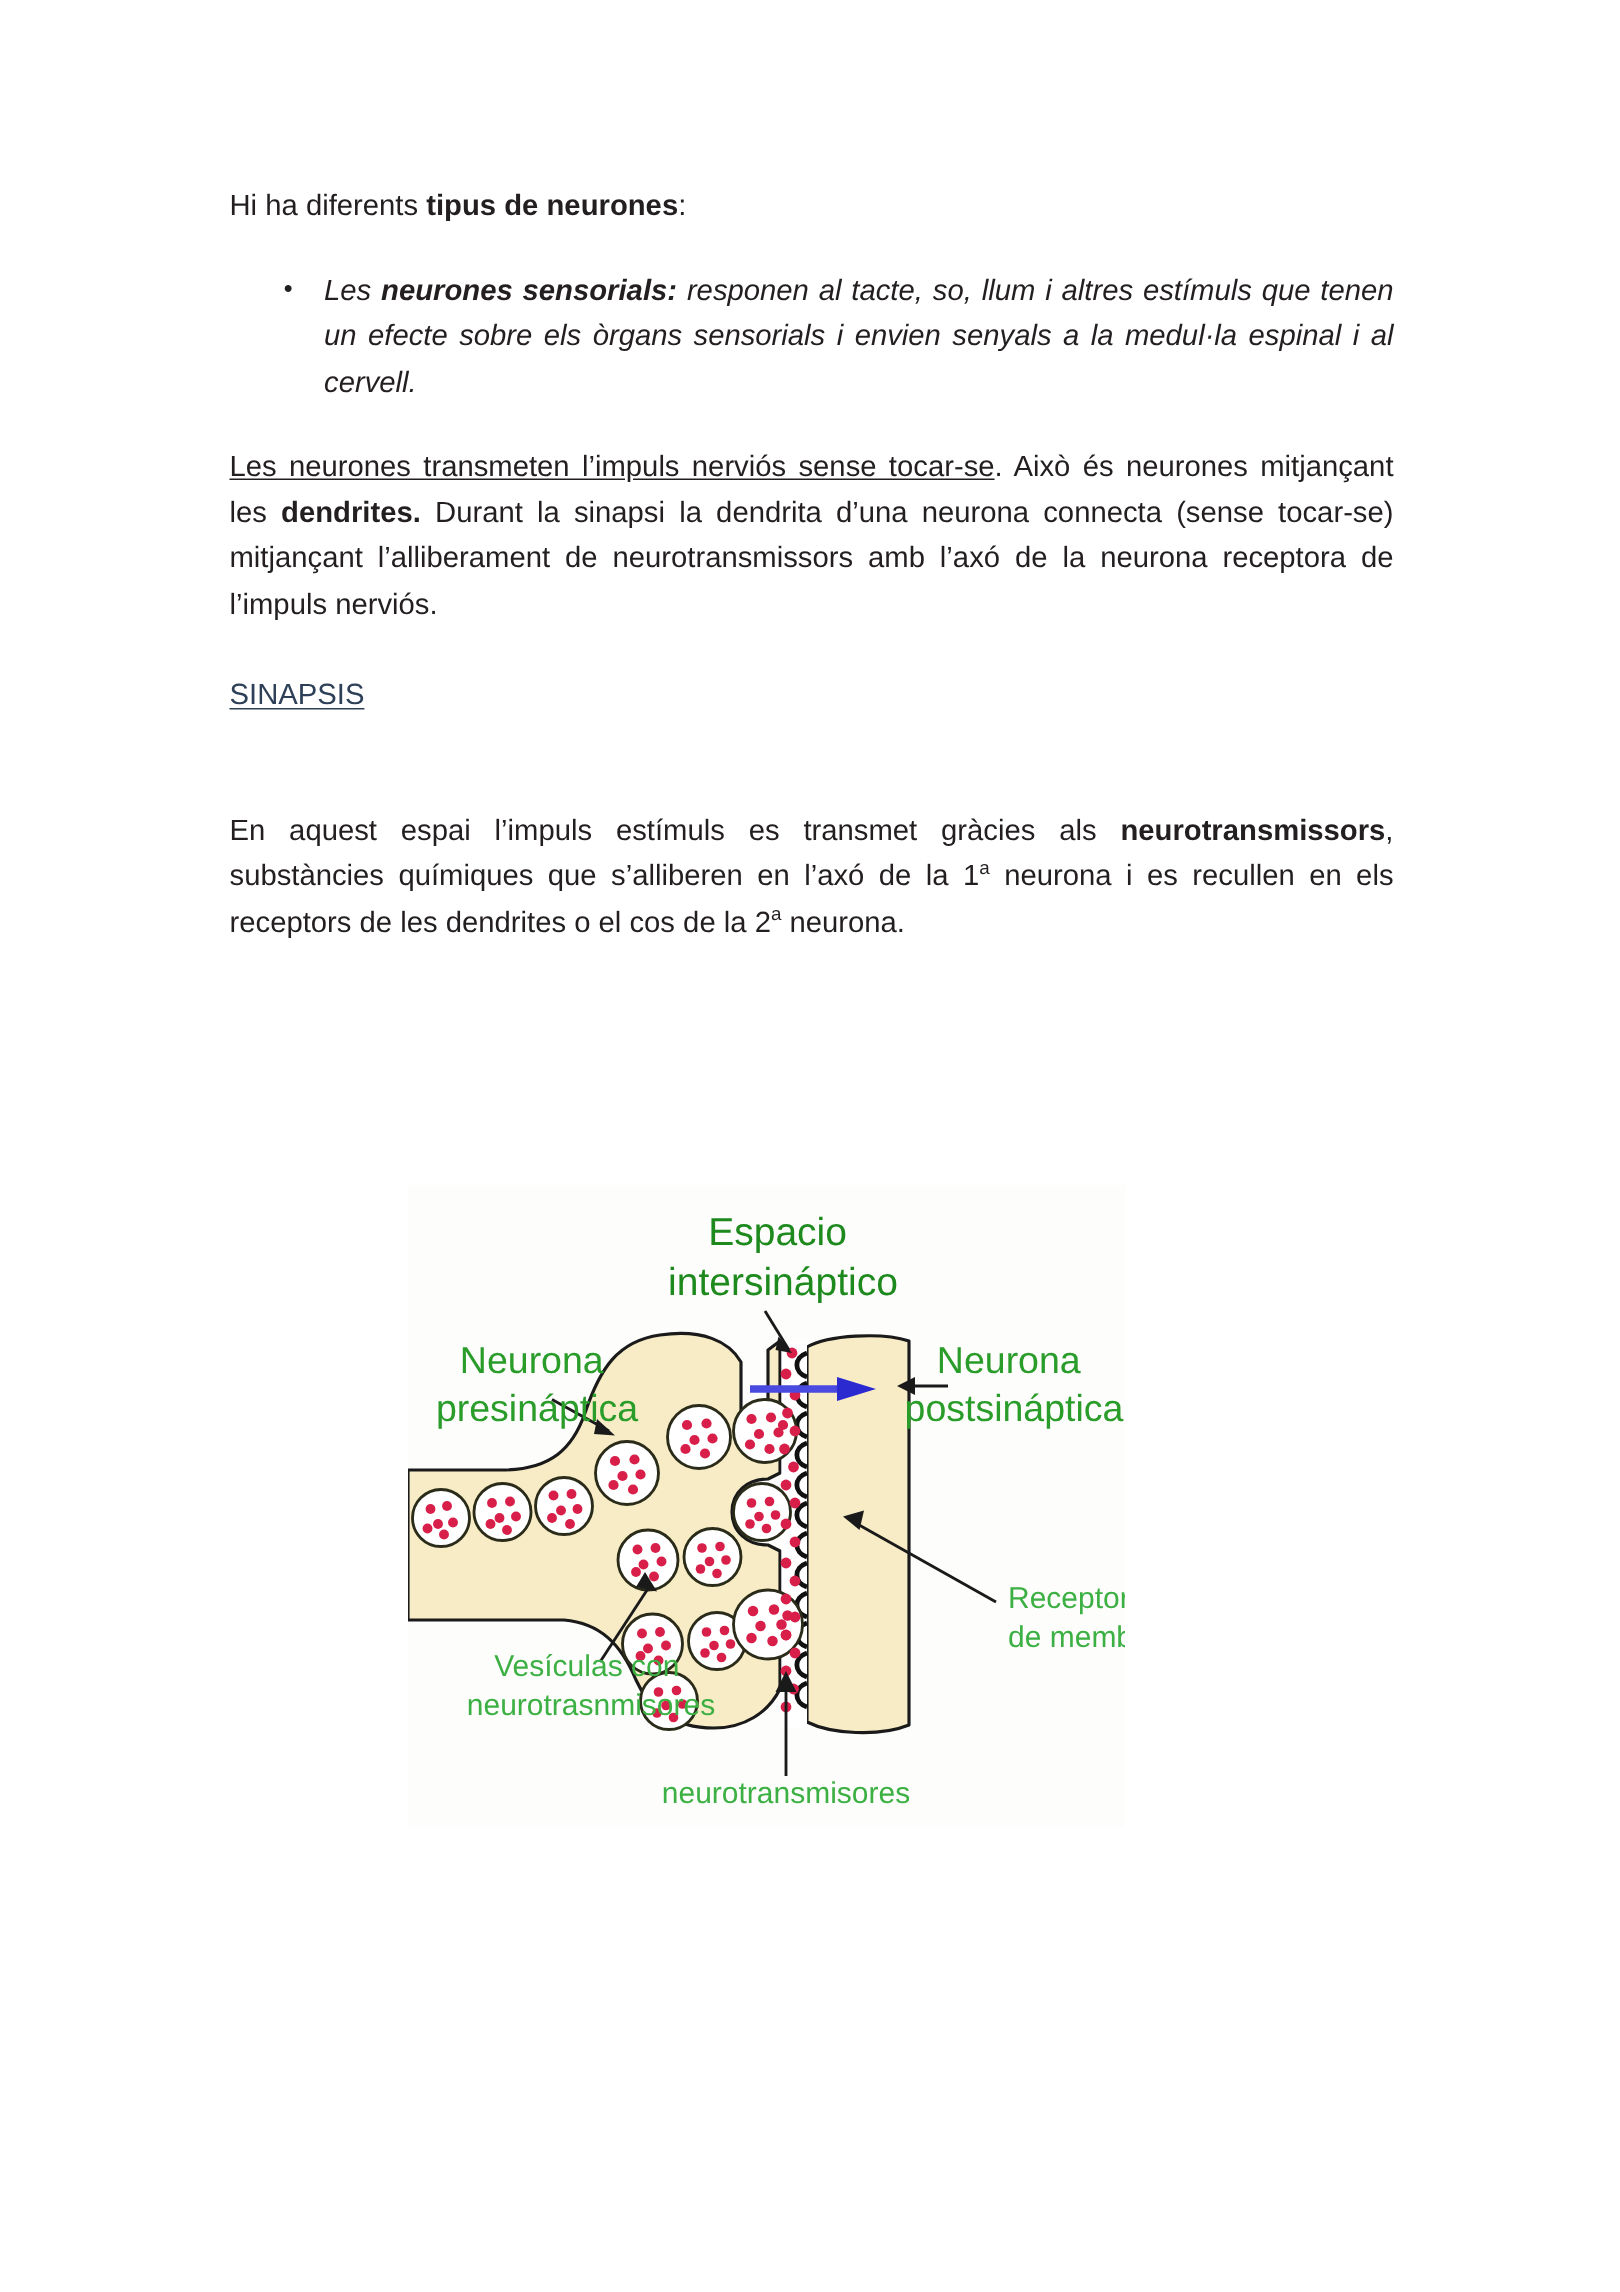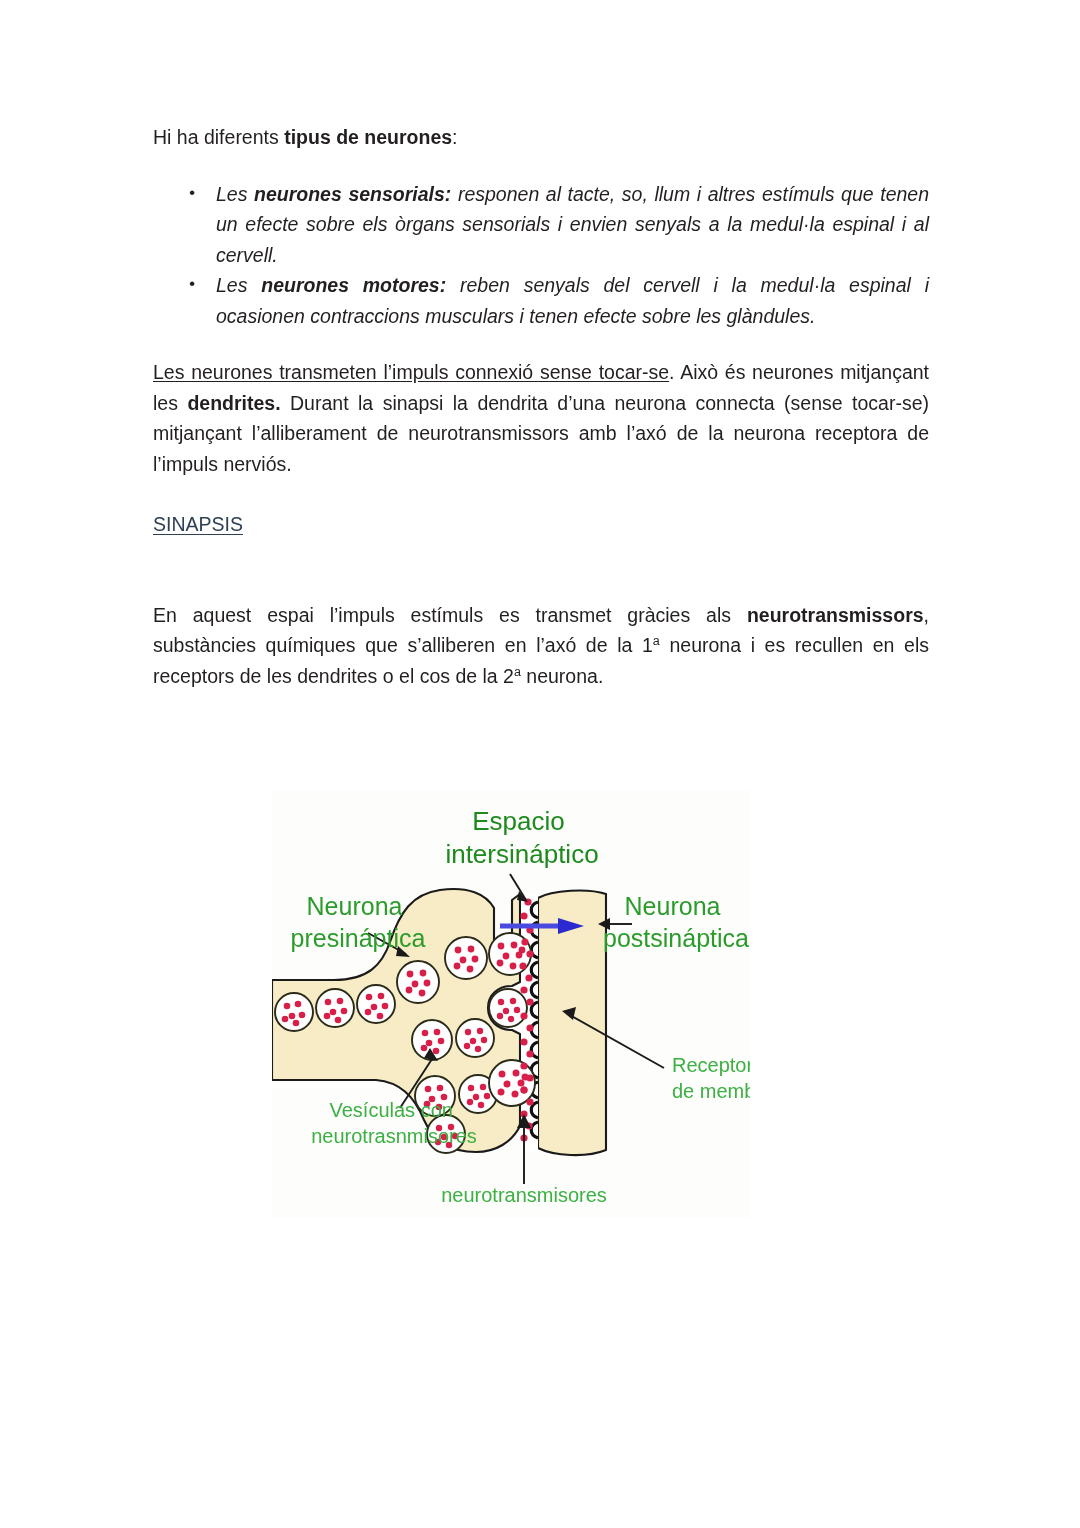--- a/index.html
+++ b/index.html
@@ -101,26 +101,25 @@
 <div class="page">
 
   <div class="content">
 
     <p class="para"><span>Hi ha diferents </span><b>tipus de neurones</b><span>:</span></p>
 
     <div class="spacer-md"></div>
 
     <ul class="bullets">
       <li><span>Les </span><b>neurones sensorials:</b><span> responen al tacte, so, llum i altres estímuls que tenen un efecte sobre els òrgans sensorials i envien senyals a la medul·la espinal i al cervell.</span></li>
-      <li><span>Les </span><b>neurones motores:</b><span> reben senyals del cervell i la medul·la espinal i ocasionen contraccions musculars i tenen efecte sobre les glàndules.</span></li>
     </ul>
 
     <div class="spacer-md"></div>
 
-    <p class="para"><span class="u-sent">Les neurones transmeten l’impuls connexió sense tocar-se</span><span>. Això és neurones mitjançant les </span><b>dendrites.</b><span> Durant la sinapsi la dendrita d’una neurona connecta (sense tocar-se) mitjançant l’alliberament de neurotransmissors amb l’axó de la neurona receptora de l’impuls nerviós.</span></p>
+    <p class="para"><span class="u-sent">Les neurones transmeten l’impuls nerviós sense tocar-se</span><span>. Això és neurones mitjançant les </span><b>dendrites.</b><span> Durant la sinapsi la dendrita d’una neurona connecta (sense tocar-se) mitjançant l’alliberament de neurotransmissors amb l’axó de la neurona receptora de l’impuls nerviós.</span></p>
 
     <div class="spacer-lg"></div>
 
     <p class="para"><span class="u-head">SINAPSIS</span></p>
 
     <div class="spacer-lg"></div>
 
 
     <div class="spacer-lg"></div>
 

